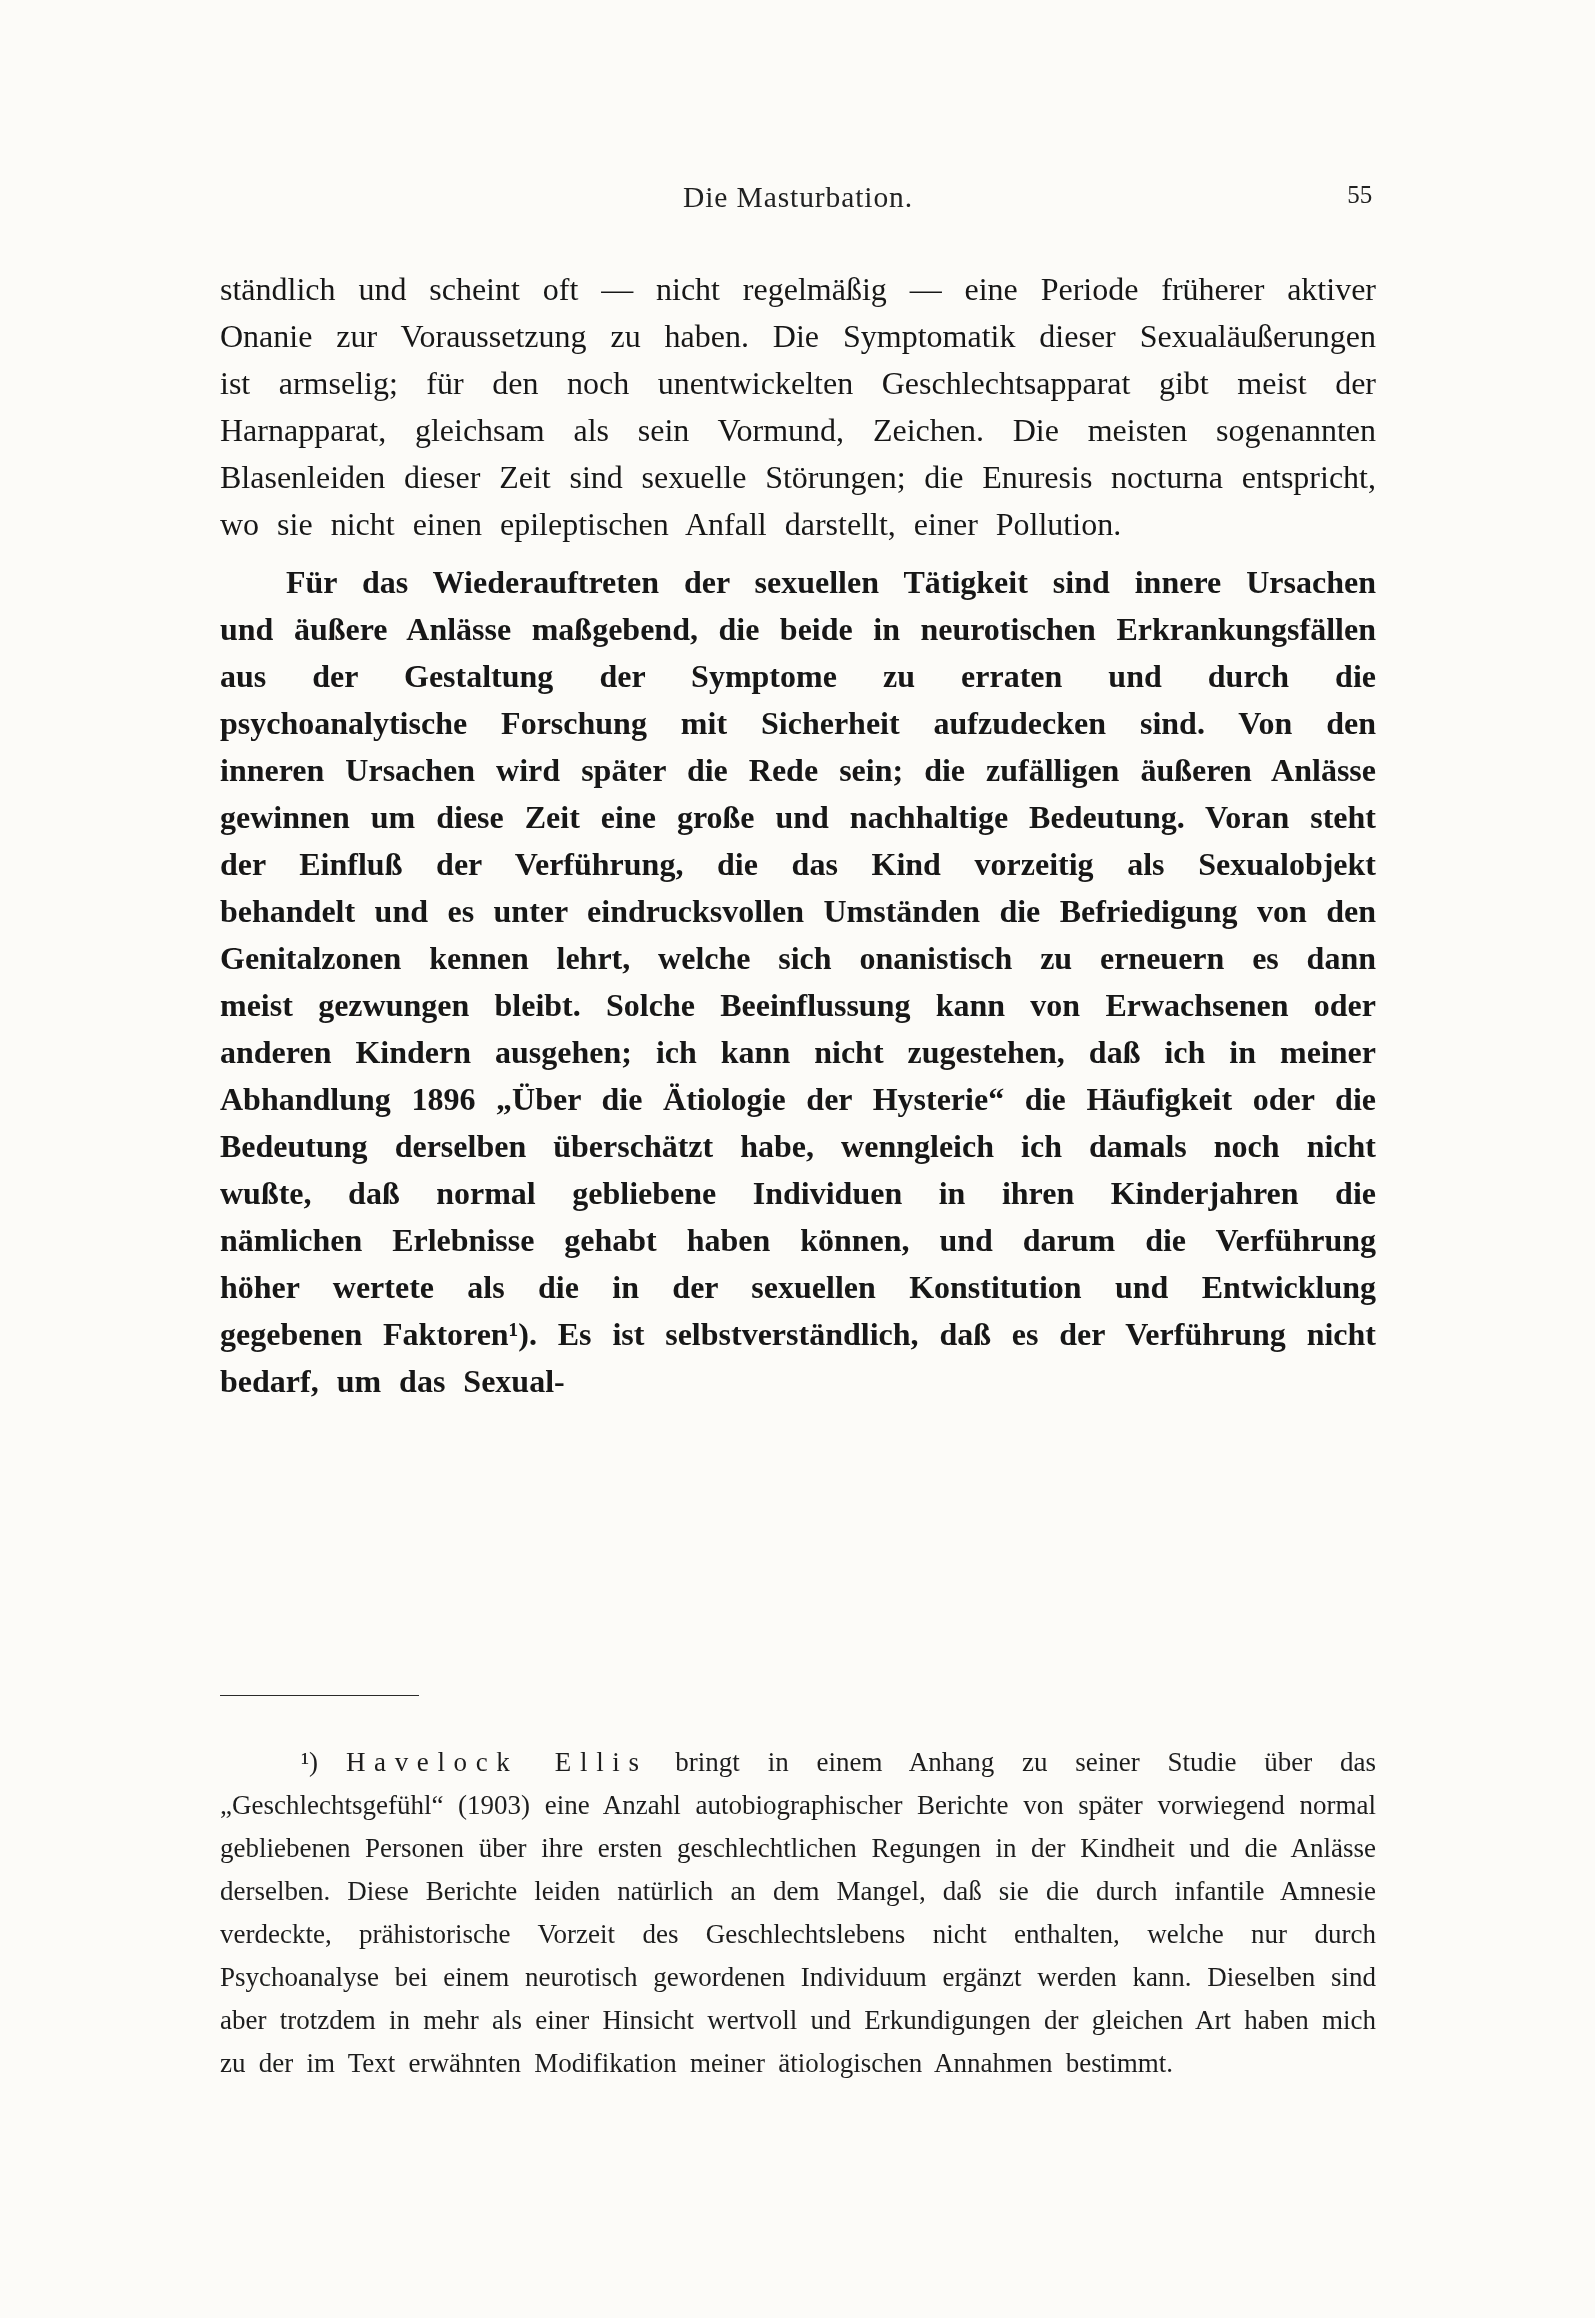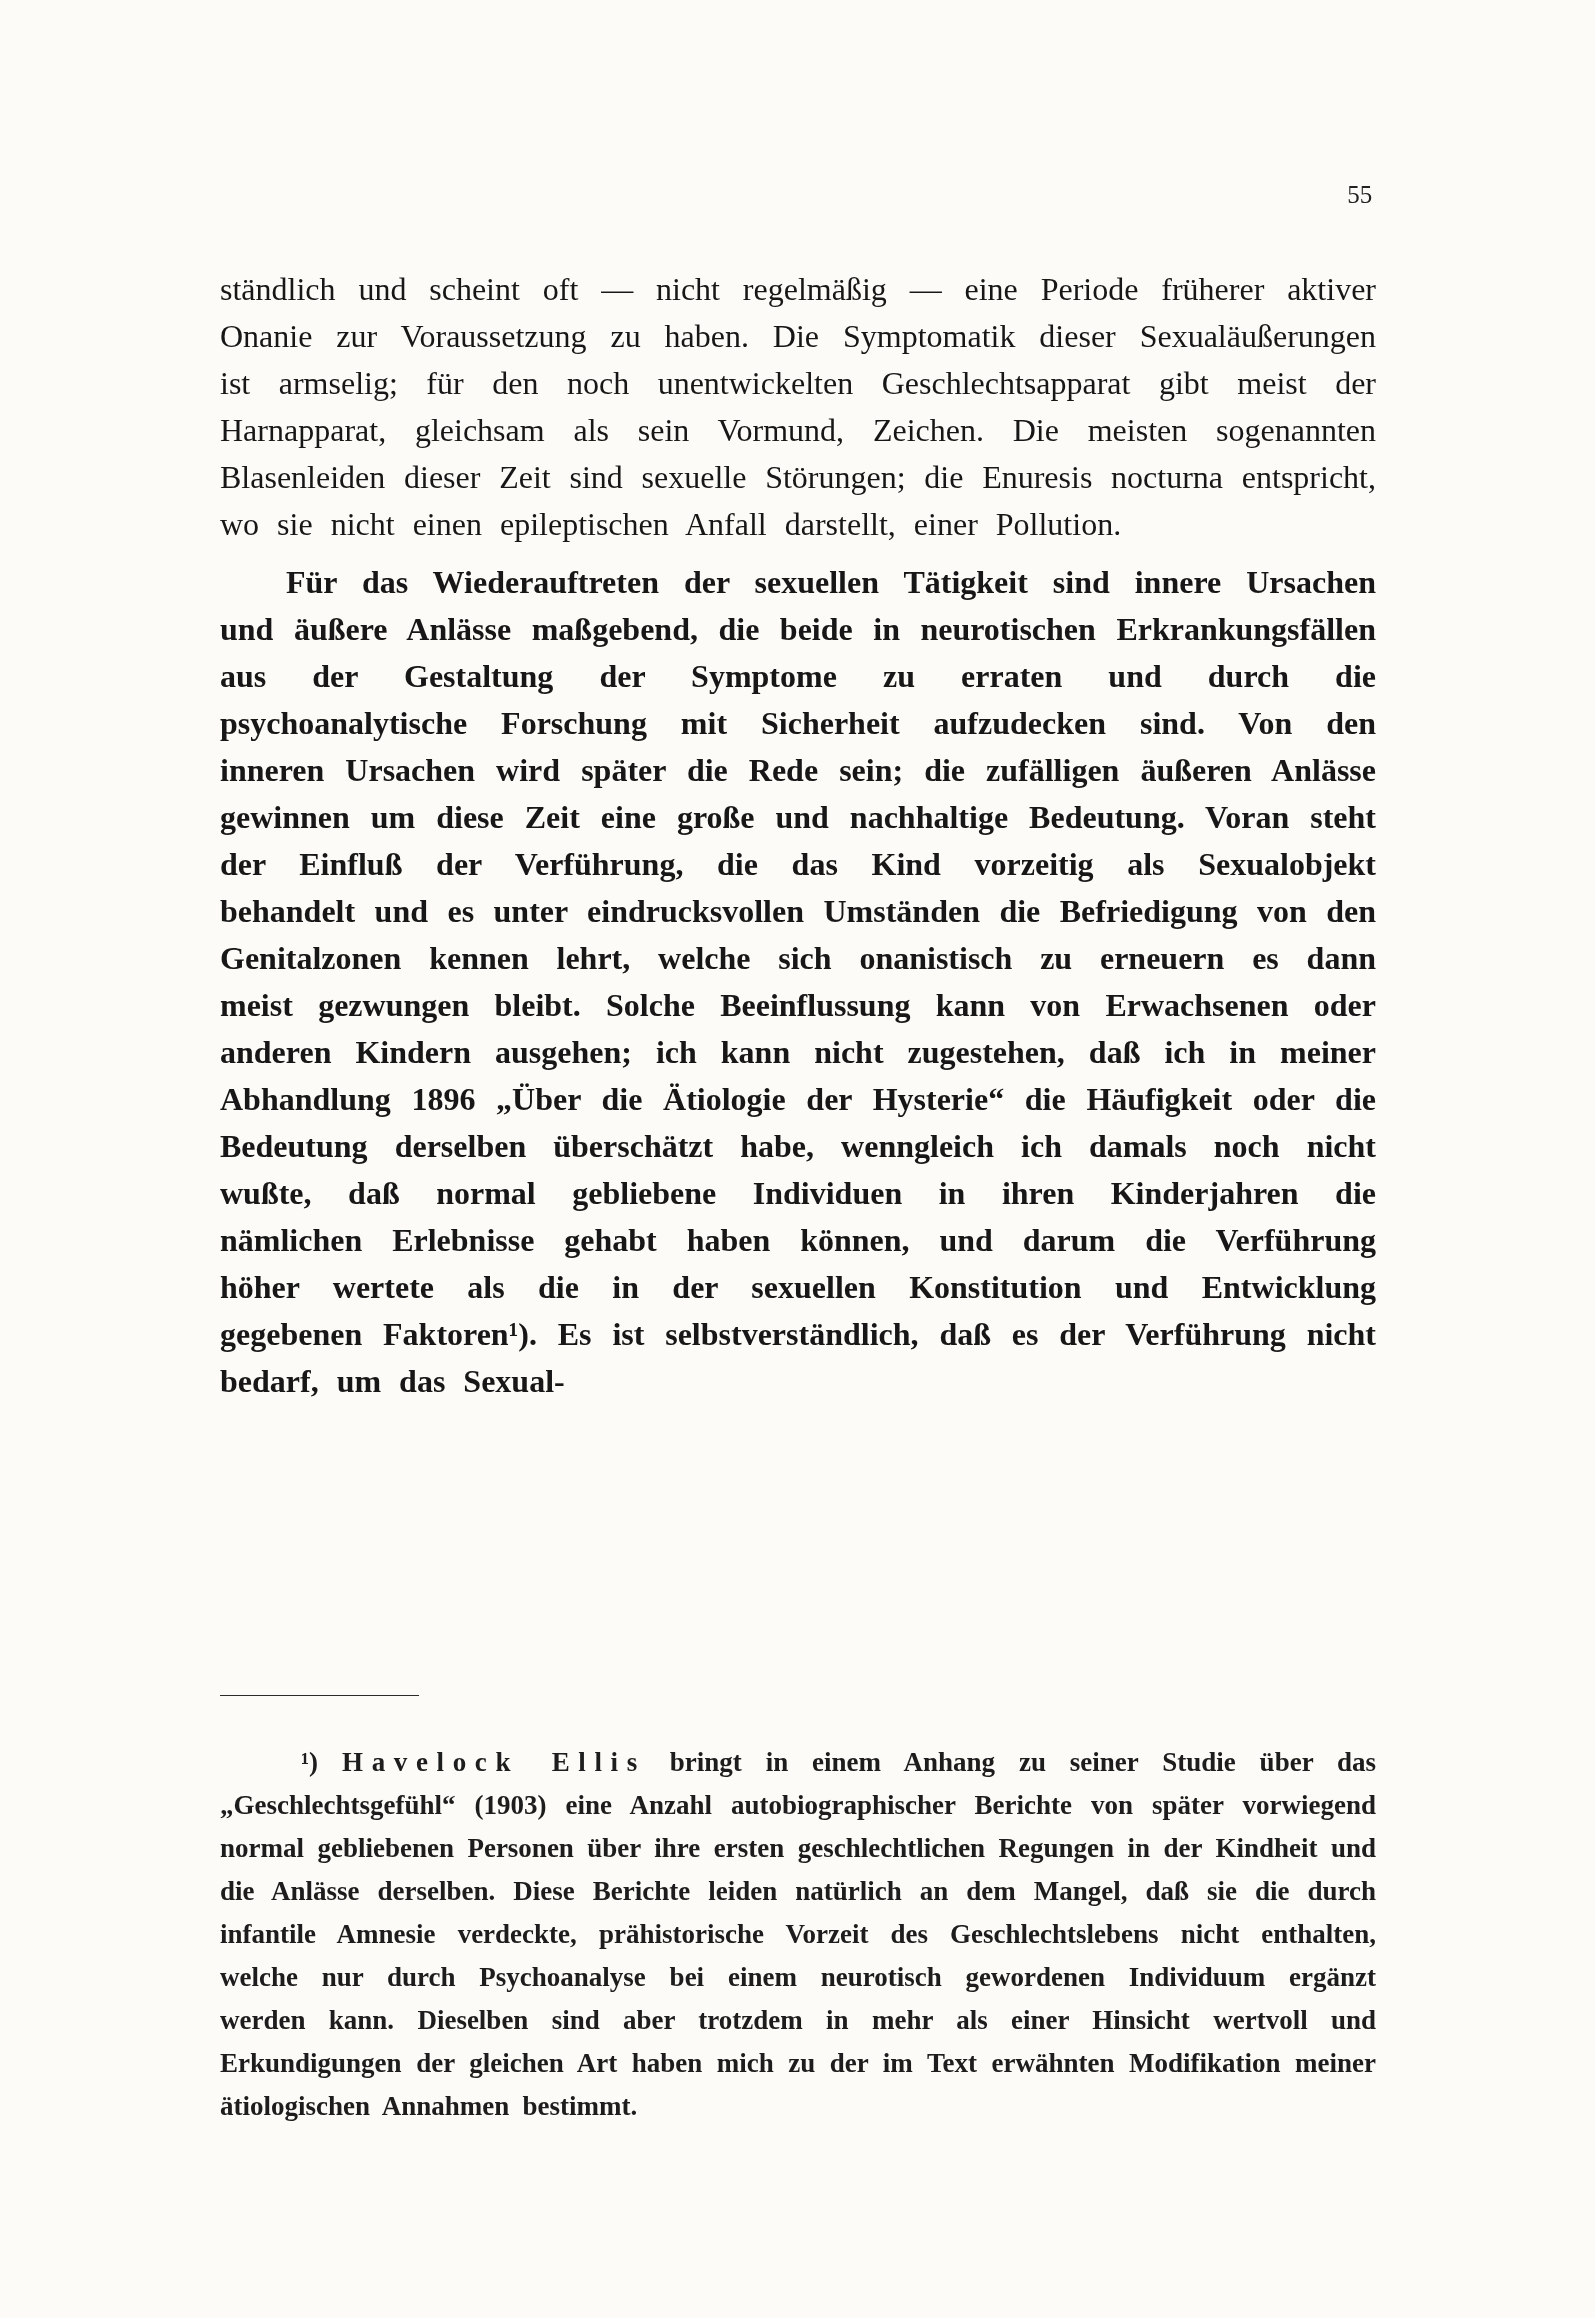--- a/index.html
+++ b/index.html
@@ -79,32 +79,32 @@
     width: 1156px;
   }
   .footnote p {
     margin: 0;
     font-size: 27px;
     line-height: 43px;
     text-align: justify;
     word-spacing: 6.5px;
     text-indent: 81px;
     color: #1d1d1d;
-    font-weight: bold;
   }
   .footnote .footnote-author {
     letter-spacing: 0.32em;
   }
 </style>
 </head>
 <body>
 
 <div class="page">
 
   <div class="running-head">
+    <div class="head-title">Die Masturbation.</div>
     <div class="head-page-number">55</div>
   </div>
 
   <div class="body-text">
     <p>ständlich und scheint oft — nicht regelmäßig — eine Periode früherer aktiver Onanie zur Voraussetzung zu haben. Die Symptomatik dieser Sexualäußerungen ist armselig; für den noch unentwickelten Geschlechtsapparat gibt meist der Harnapparat, gleichsam als sein Vormund, Zeichen. Die meisten sogenannten Blasenleiden dieser Zeit sind sexuelle Störungen; die Enuresis nocturna entspricht, wo sie nicht einen epileptischen Anfall darstellt, einer Pollution.</p>
     <p class="indented">Für das Wiederauftreten der sexuellen Tätigkeit sind innere Ursachen und äußere Anlässe maßgebend, die beide in neurotischen Erkrankungsfällen aus der Gestaltung der Symptome zu erraten und durch die psychoanalytische Forschung mit Sicherheit aufzudecken sind. Von den inneren Ursachen wird später die Rede sein; die zufälligen äußeren Anlässe gewinnen um diese Zeit eine große und nachhaltige Bedeutung. Voran steht der Einfluß der Verführung, die das Kind vorzeitig als Sexualobjekt behandelt und es unter eindrucksvollen Umständen die Befriedigung von den Genitalzonen kennen lehrt, welche sich onanistisch zu erneuern es dann meist gezwungen bleibt. Solche Beeinflussung kann von Erwachsenen oder anderen Kindern ausgehen; ich kann nicht zugestehen, daß ich in meiner Abhandlung 1896 „Über die Ätiologie der Hysterie“ die Häufigkeit oder die Bedeutung derselben überschätzt habe, wenngleich ich damals noch nicht wußte, daß normal gebliebene Individuen in ihren Kinderjahren die nämlichen Erlebnisse gehabt haben können, und darum die Verführung höher wertete als die in der sexuellen Konstitution und Entwicklung gegebenen Faktoren¹). Es ist selbstverständlich, daß es der Verführung nicht bedarf, um das Sexual-</p>
   </div>
 
   <hr class="footnote-separator">
 

